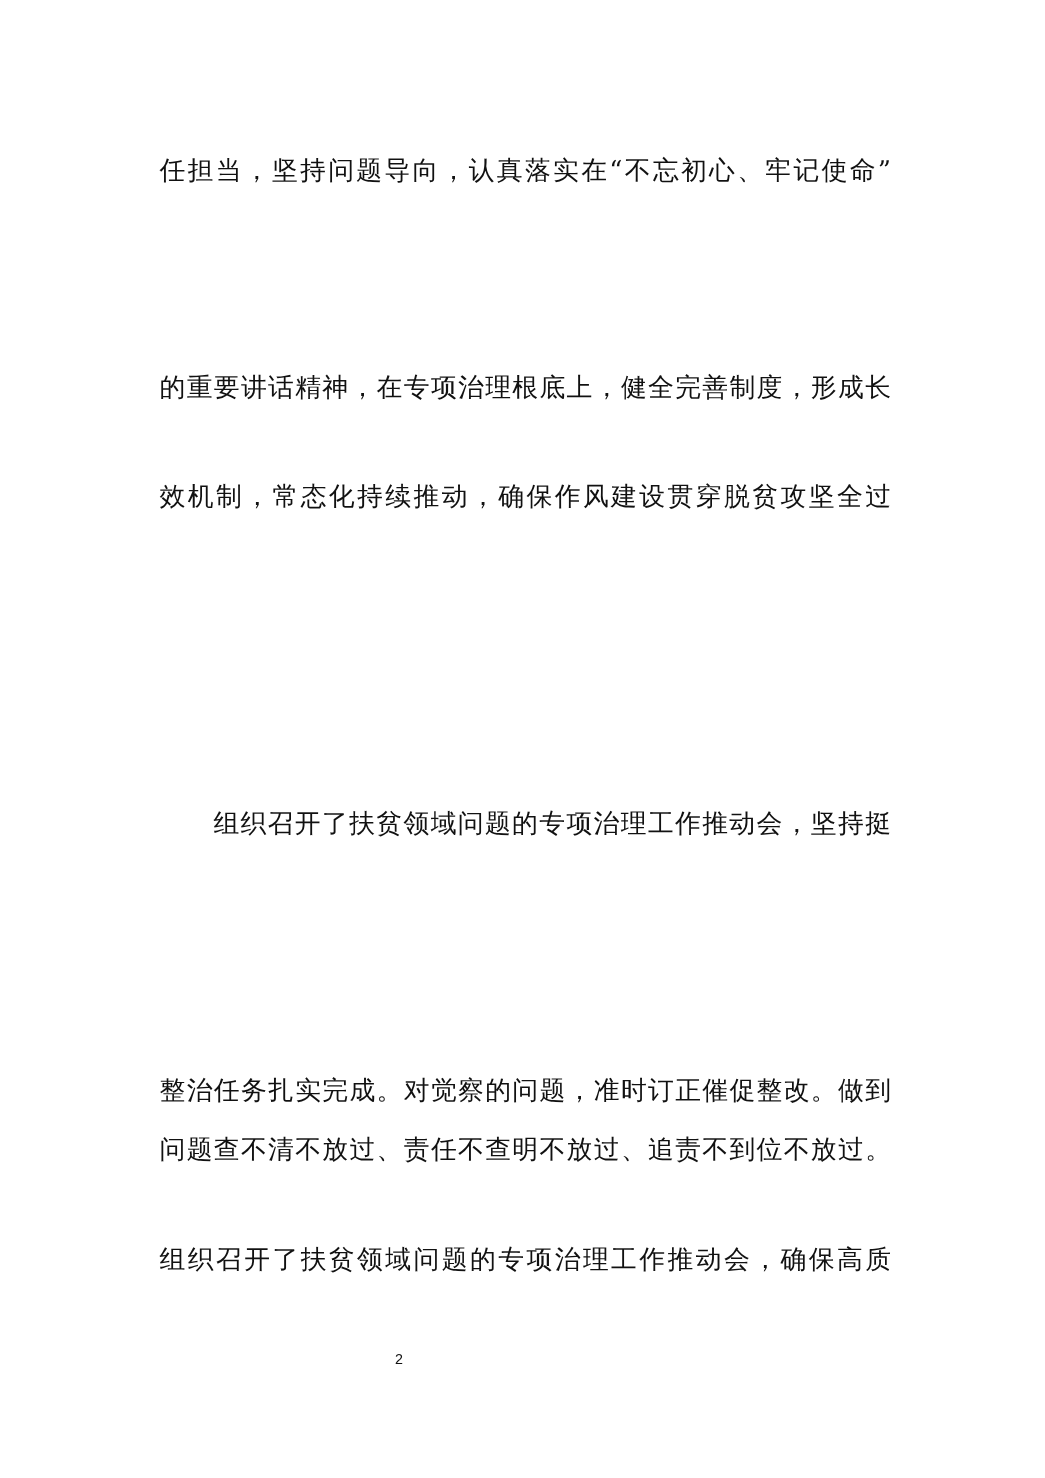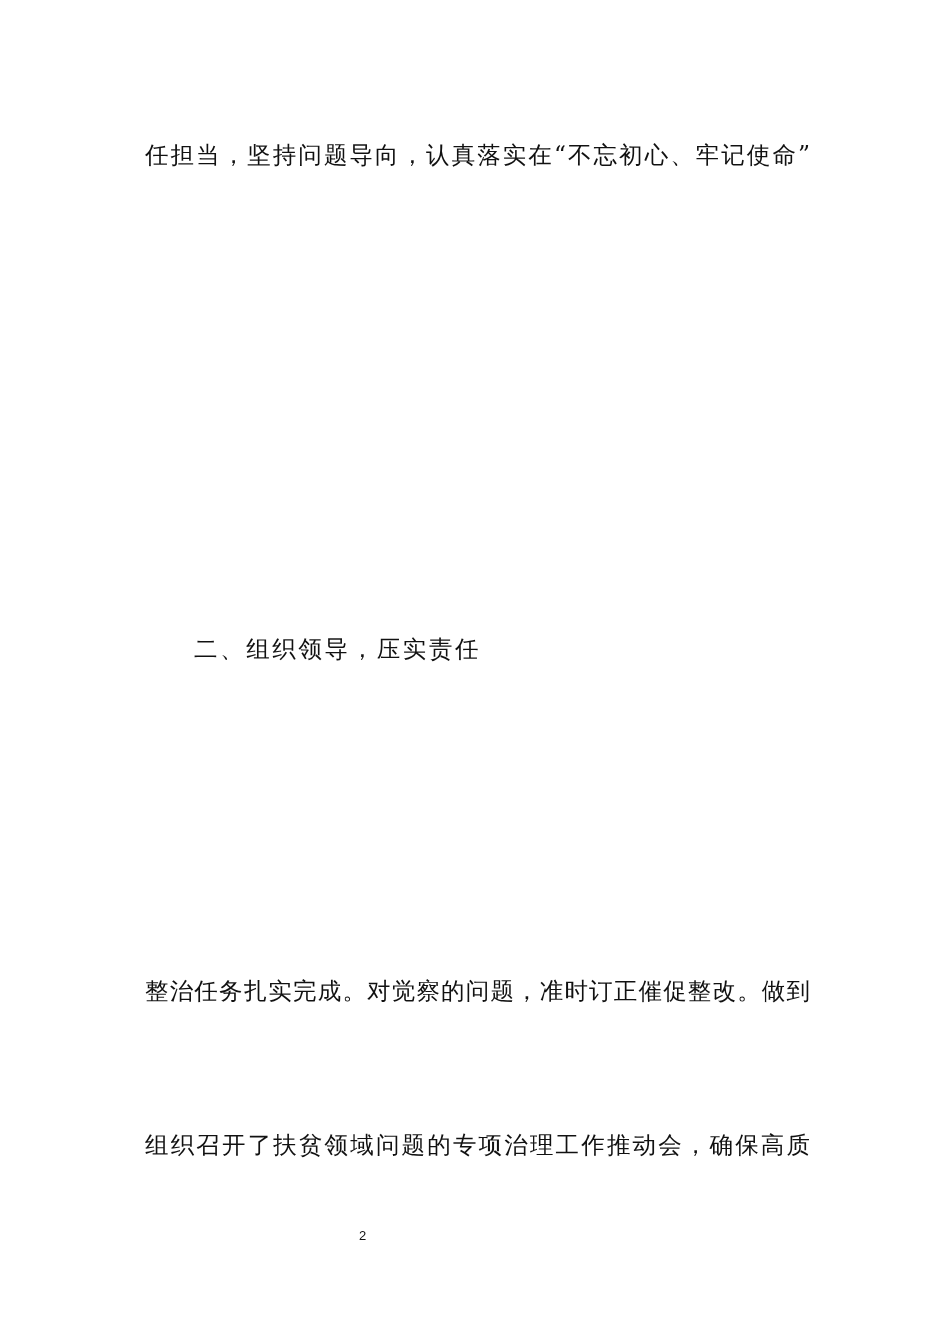--- a/index.html
+++ b/index.html
@@ -11,20 +11,23 @@
   .line.justify { text-align: justify; text-align-last: justify; letter-spacing: 0; }
   .indent { left: 194px; width: 616px; }
   .page-number { position: absolute; left: 359px; top: 1228px; font-size: 13px;
                  font-family: "Liberation Sans", sans-serif; }
 </style>
 </head>
 <body>
 
 <div class="page">
   <div class="line justify" style="top:140px">任担当，坚持问题导向，认真落实在“不忘初心、牢记使命”</div>
+  <div class="line justify" style="top:337px">的重要讲话精神，在专项治理根底上，健全完善制度，形成长</div>
+  <div class="line justify" style="top:436px">效机制，常态化持续推动，确保作风建设贯穿脱贫攻坚全过</div>
 
-  <div class="line indent" style="top:634px">二、组织领导，压实责任</div>
 
+  <div class="line justify indent" style="top:733px">组织召开了扶贫领域问题的专项治理工作推动会，坚持挺</div>
   <div class="line justify" style="top:976px">整治任务扎实完成。对觉察的问题，准时订正催促整改。做到</div>
+  <div class="line justify" style="top:1030px">问题查不清不放过、责任不查明不放过、追责不到位不放过。</div>
   <div class="line justify" style="top:1130px">组织召开了扶贫领域问题的专项治理工作推动会，确保高质</div>
 
   <div class="page-number">2</div>
 </div>
 
 </body></html>

